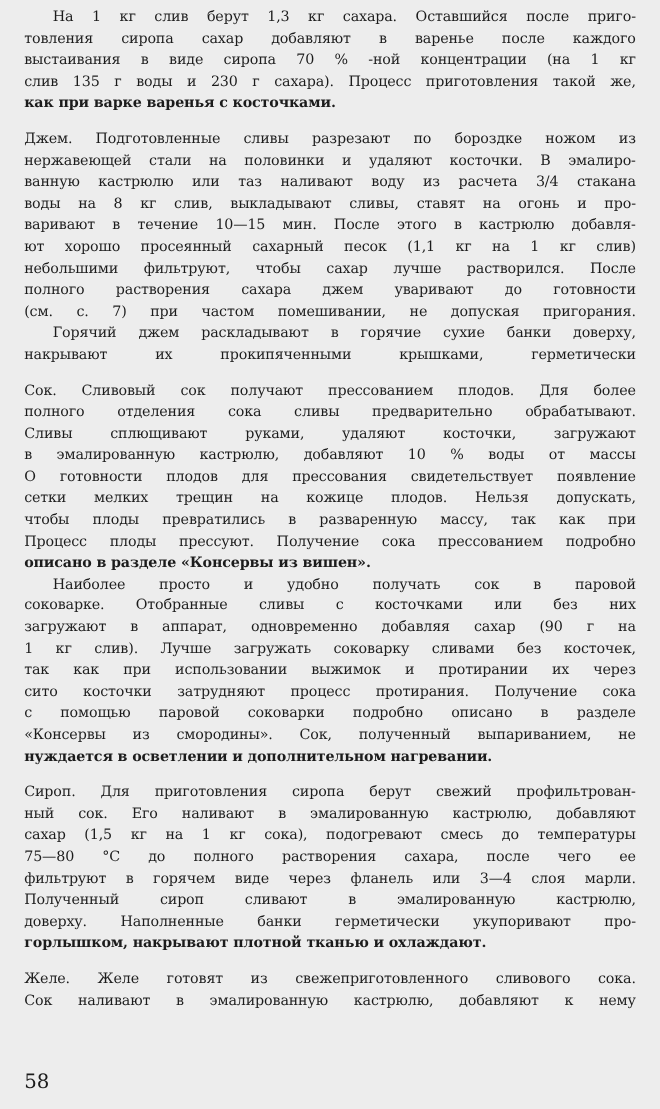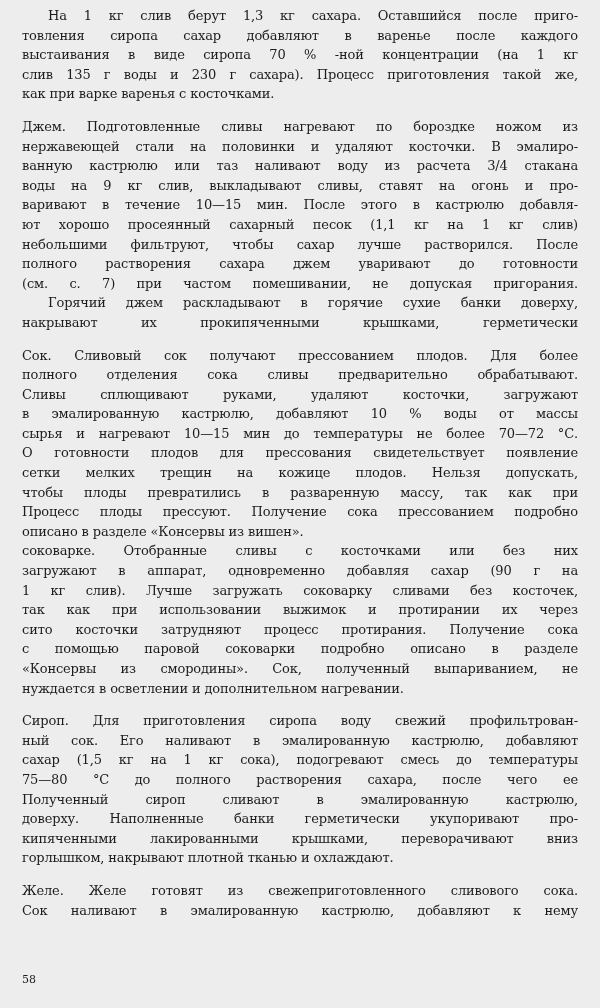--- a/index.html
+++ b/index.html
@@ -18,95 +18,95 @@
     .line {
       display: block;
       font-size: 13px;
       line-height: 19.6px;
       height: 19.6px;
       white-space: nowrap;
       text-align: justify;
       text-align-last: justify;
       letter-spacing: -0.15px;
     }
-    .line.last { text-align-last: left; }
+    .line.last { text-align-last: left; font-weight: bold; }
     .line.indent { padding-left: 26px; }
     .head { font-weight: normal; }
     .gap { height: 13px; }
     .page-number {
       position: absolute; left: 22px; top: 973px;
-      font-size: 11px;
+      font-size: 18px;
     }
   </style>
 </head>
 <body>
 
 <div class="page">
 
   <div class="para">
     <span class="line indent">На 1 кг слив берут 1,3 кг сахара. Оставшийся после приго-</span>
     <span class="line">товления сиропа сахар добавляют в варенье после каждого</span>
     <span class="line">выстаивания в виде сиропа 70 % -ной концентрации (на 1 кг</span>
     <span class="line">слив 135 г воды и 230 г сахара). Процесс приготовления такой же,</span>
     <span class="line last">как при варке варенья с косточками.</span>
   </div>
 
   <div class="gap"></div>
 
   <div class="para">
-    <span class="line"><b class="head">Джем.</b><span> Подготовленные сливы нагревают по бороздке ножом из</span></span>
+    <span class="line"><b class="head">Джем.</b><span> Подготовленные сливы разрезают по бороздке ножом из</span></span>
     <span class="line">нержавеющей стали на половинки и удаляют косточки. В эмалиро-</span>
     <span class="line">ванную кастрюлю или таз наливают воду из расчета 3/4 стакана</span>
-    <span class="line">воды на 9 кг слив, выкладывают сливы, ставят на огонь и про-</span>
+    <span class="line">воды на 8 кг слив, выкладывают сливы, ставят на огонь и про-</span>
     <span class="line">варивают в течение 10—15 мин. После этого в кастрюлю добавля-</span>
     <span class="line">ют хорошо просеянный сахарный песок (1,1 кг на 1 кг слив)</span>
     <span class="line">небольшими фильтруют, чтобы сахар лучше растворился. После</span>
     <span class="line">полного растворения сахара джем уваривают до готовности</span>
     <span class="line">(см. с. 7) при частом помешивании, не допуская пригорания.</span>
   </div>
   <div class="para">
     <span class="line indent">Горячий джем раскладывают в горячие сухие банки доверху,</span>
     <span class="line">накрывают их прокипяченными крышками, герметически</span>
   </div>
 
   <div class="gap"></div>
 
   <div class="para">
     <span class="line"><b class="head">Сок.</b><span> Сливовый сок получают прессованием плодов. Для более</span></span>
     <span class="line">полного отделения сока сливы предварительно обрабатывают.</span>
     <span class="line">Сливы сплющивают руками, удаляют косточки, загружают</span>
     <span class="line">в эмалированную кастрюлю, добавляют 10 % воды от массы</span>
-    <span class="line">сырья и нагревают 10—15 мин до температуры не более 70—72 °С.</span>
     <span class="line">О готовности плодов для прессования свидетельствует появление</span>
     <span class="line">сетки мелких трещин на кожице плодов. Нельзя допускать,</span>
     <span class="line">чтобы плоды превратились в разваренную массу, так как при</span>
     <span class="line">Процесс плоды прессуют. Получение сока прессованием подробно</span>
     <span class="line last">описано в разделе «Консервы из вишен».</span>
   </div>
   <div class="para">
+    <span class="line indent">Наиболее просто и удобно получать сок в паровой</span>
     <span class="line">соковарке. Отобранные сливы с косточками или без них</span>
     <span class="line">загружают в аппарат, одновременно добавляя сахар (90 г на</span>
     <span class="line">1 кг слив). Лучше загружать соковарку сливами без косточек,</span>
     <span class="line">так как при использовании выжимок и протирании их через</span>
     <span class="line">сито косточки затрудняют процесс протирания. Получение сока</span>
     <span class="line">с помощью паровой соковарки подробно описано в разделе</span>
     <span class="line">«Консервы из смородины». Сок, полученный выпариванием, не</span>
     <span class="line last">нуждается в осветлении и дополнительном нагревании.</span>
   </div>
 
   <div class="gap"></div>
 
   <div class="para">
-    <span class="line"><b class="head">Сироп.</b><span> Для приготовления сиропа воду свежий профильтрован-</span></span>
+    <span class="line"><b class="head">Сироп.</b><span> Для приготовления сиропа берут свежий профильтрован-</span></span>
     <span class="line">ный сок. Его наливают в эмалированную кастрюлю, добавляют</span>
     <span class="line">сахар (1,5 кг на 1 кг сока), подогревают смесь до температуры</span>
     <span class="line">75—80 °С до полного растворения сахара, после чего ее</span>
+    <span class="line">фильтруют в горячем виде через фланель или 3—4 слоя марли.</span>
     <span class="line">Полученный сироп сливают в эмалированную кастрюлю,</span>
     <span class="line">доверху. Наполненные банки герметически укупоривают про-</span>
-    <span class="line">кипяченными лакированными крышками, переворачивают вниз</span>
     <span class="line last">горлышком, накрывают плотной тканью и охлаждают.</span>
   </div>
 
   <div class="gap"></div>
 
   <div class="para">
     <span class="line"><b class="head">Желе.</b><span> Желе готовят из свежеприготовленного сливового сока.</span></span>
     <span class="line">Сок наливают в эмалированную кастрюлю, добавляют к нему</span>
 
   </div>

